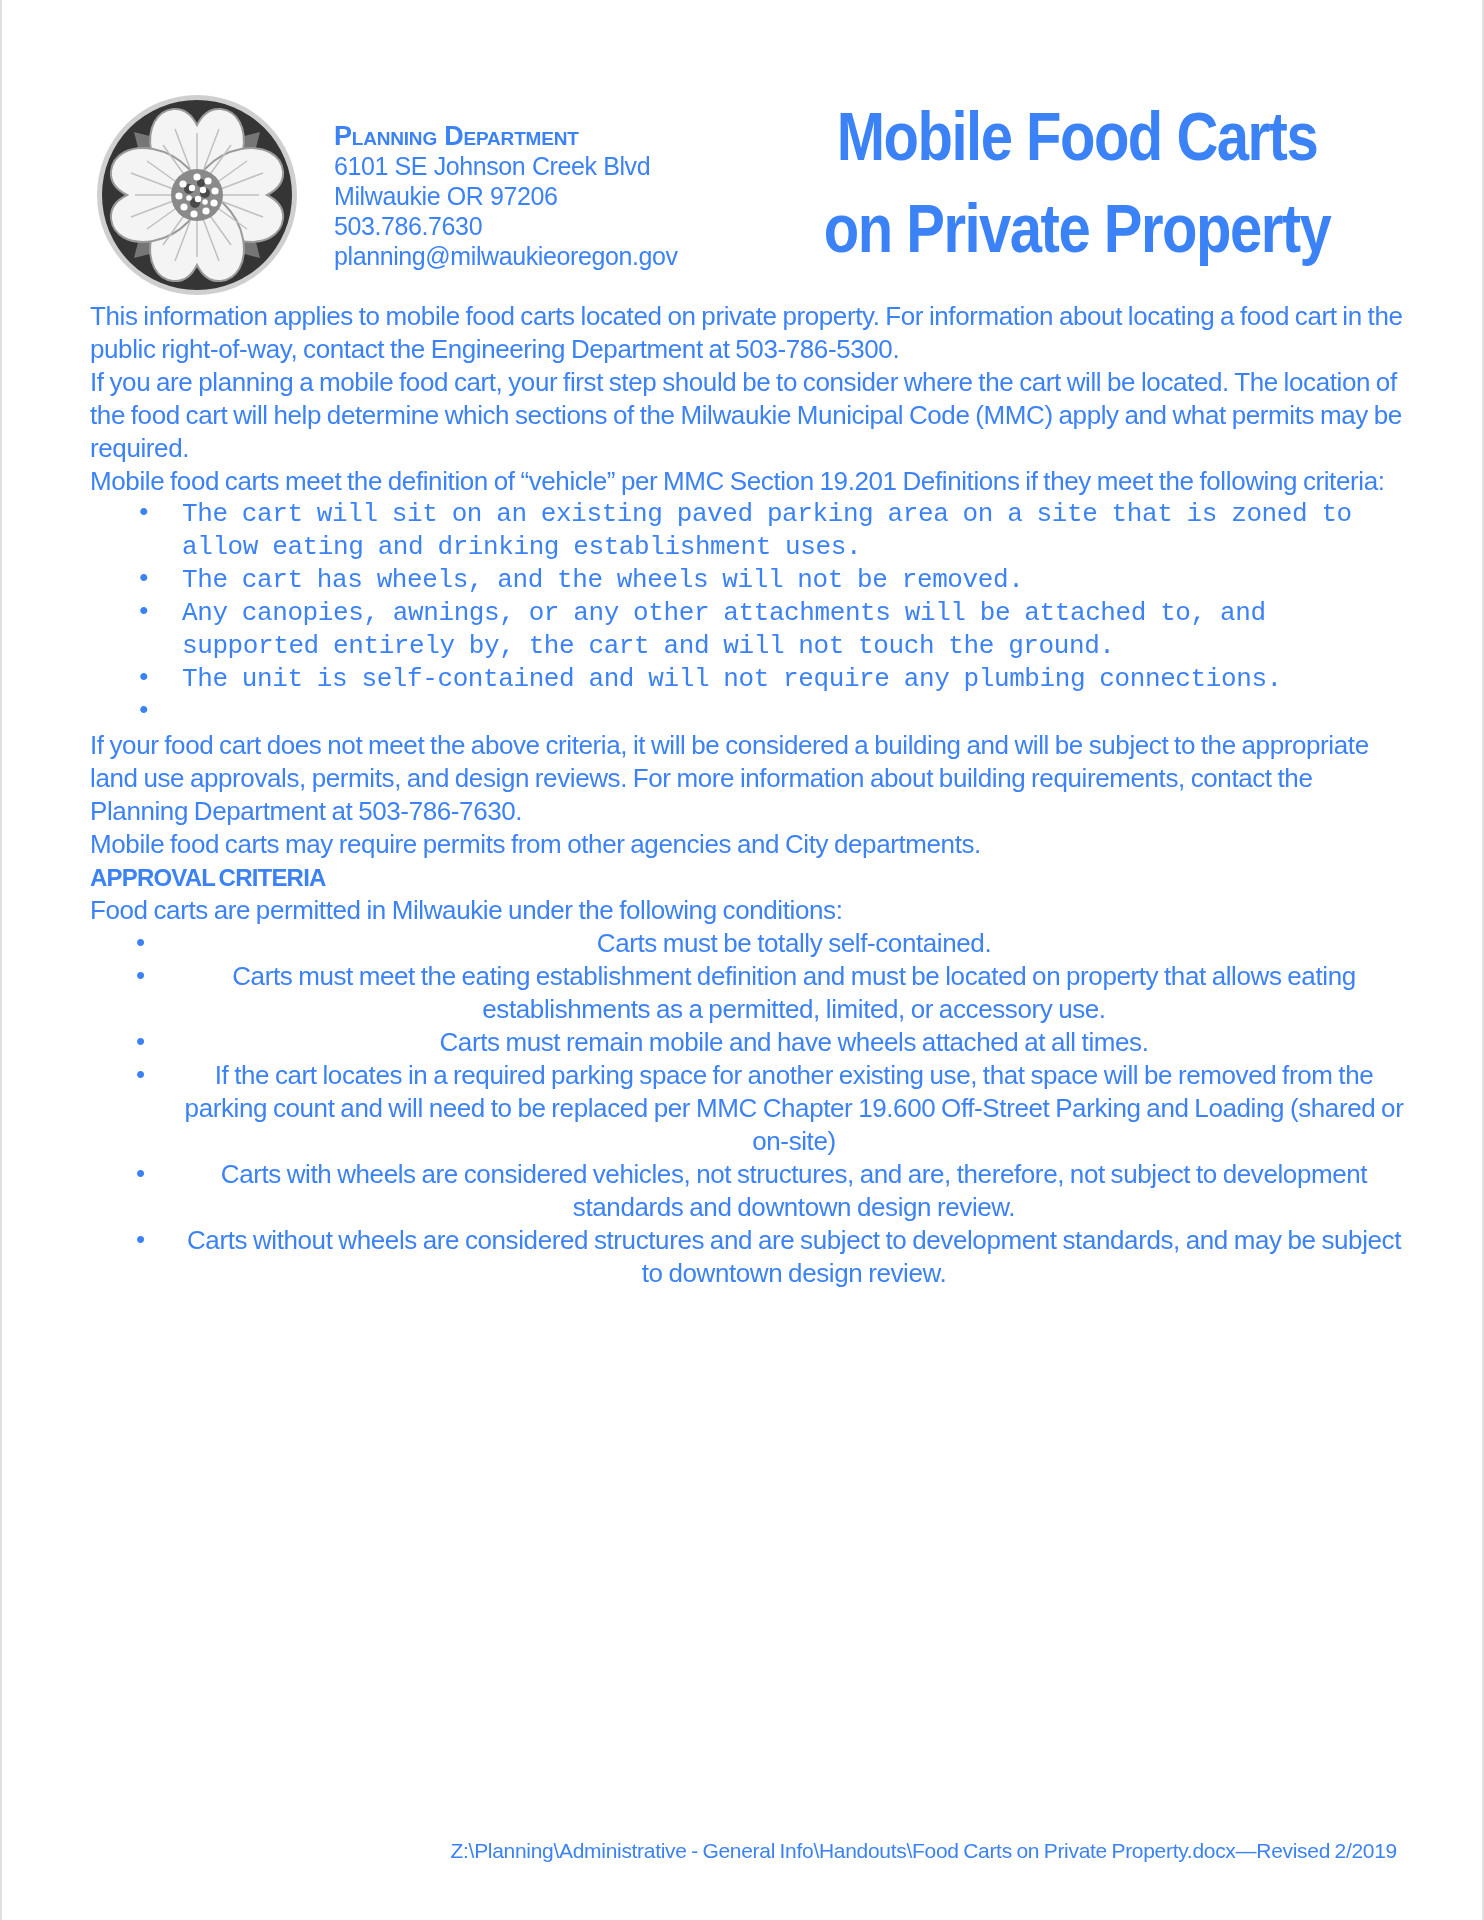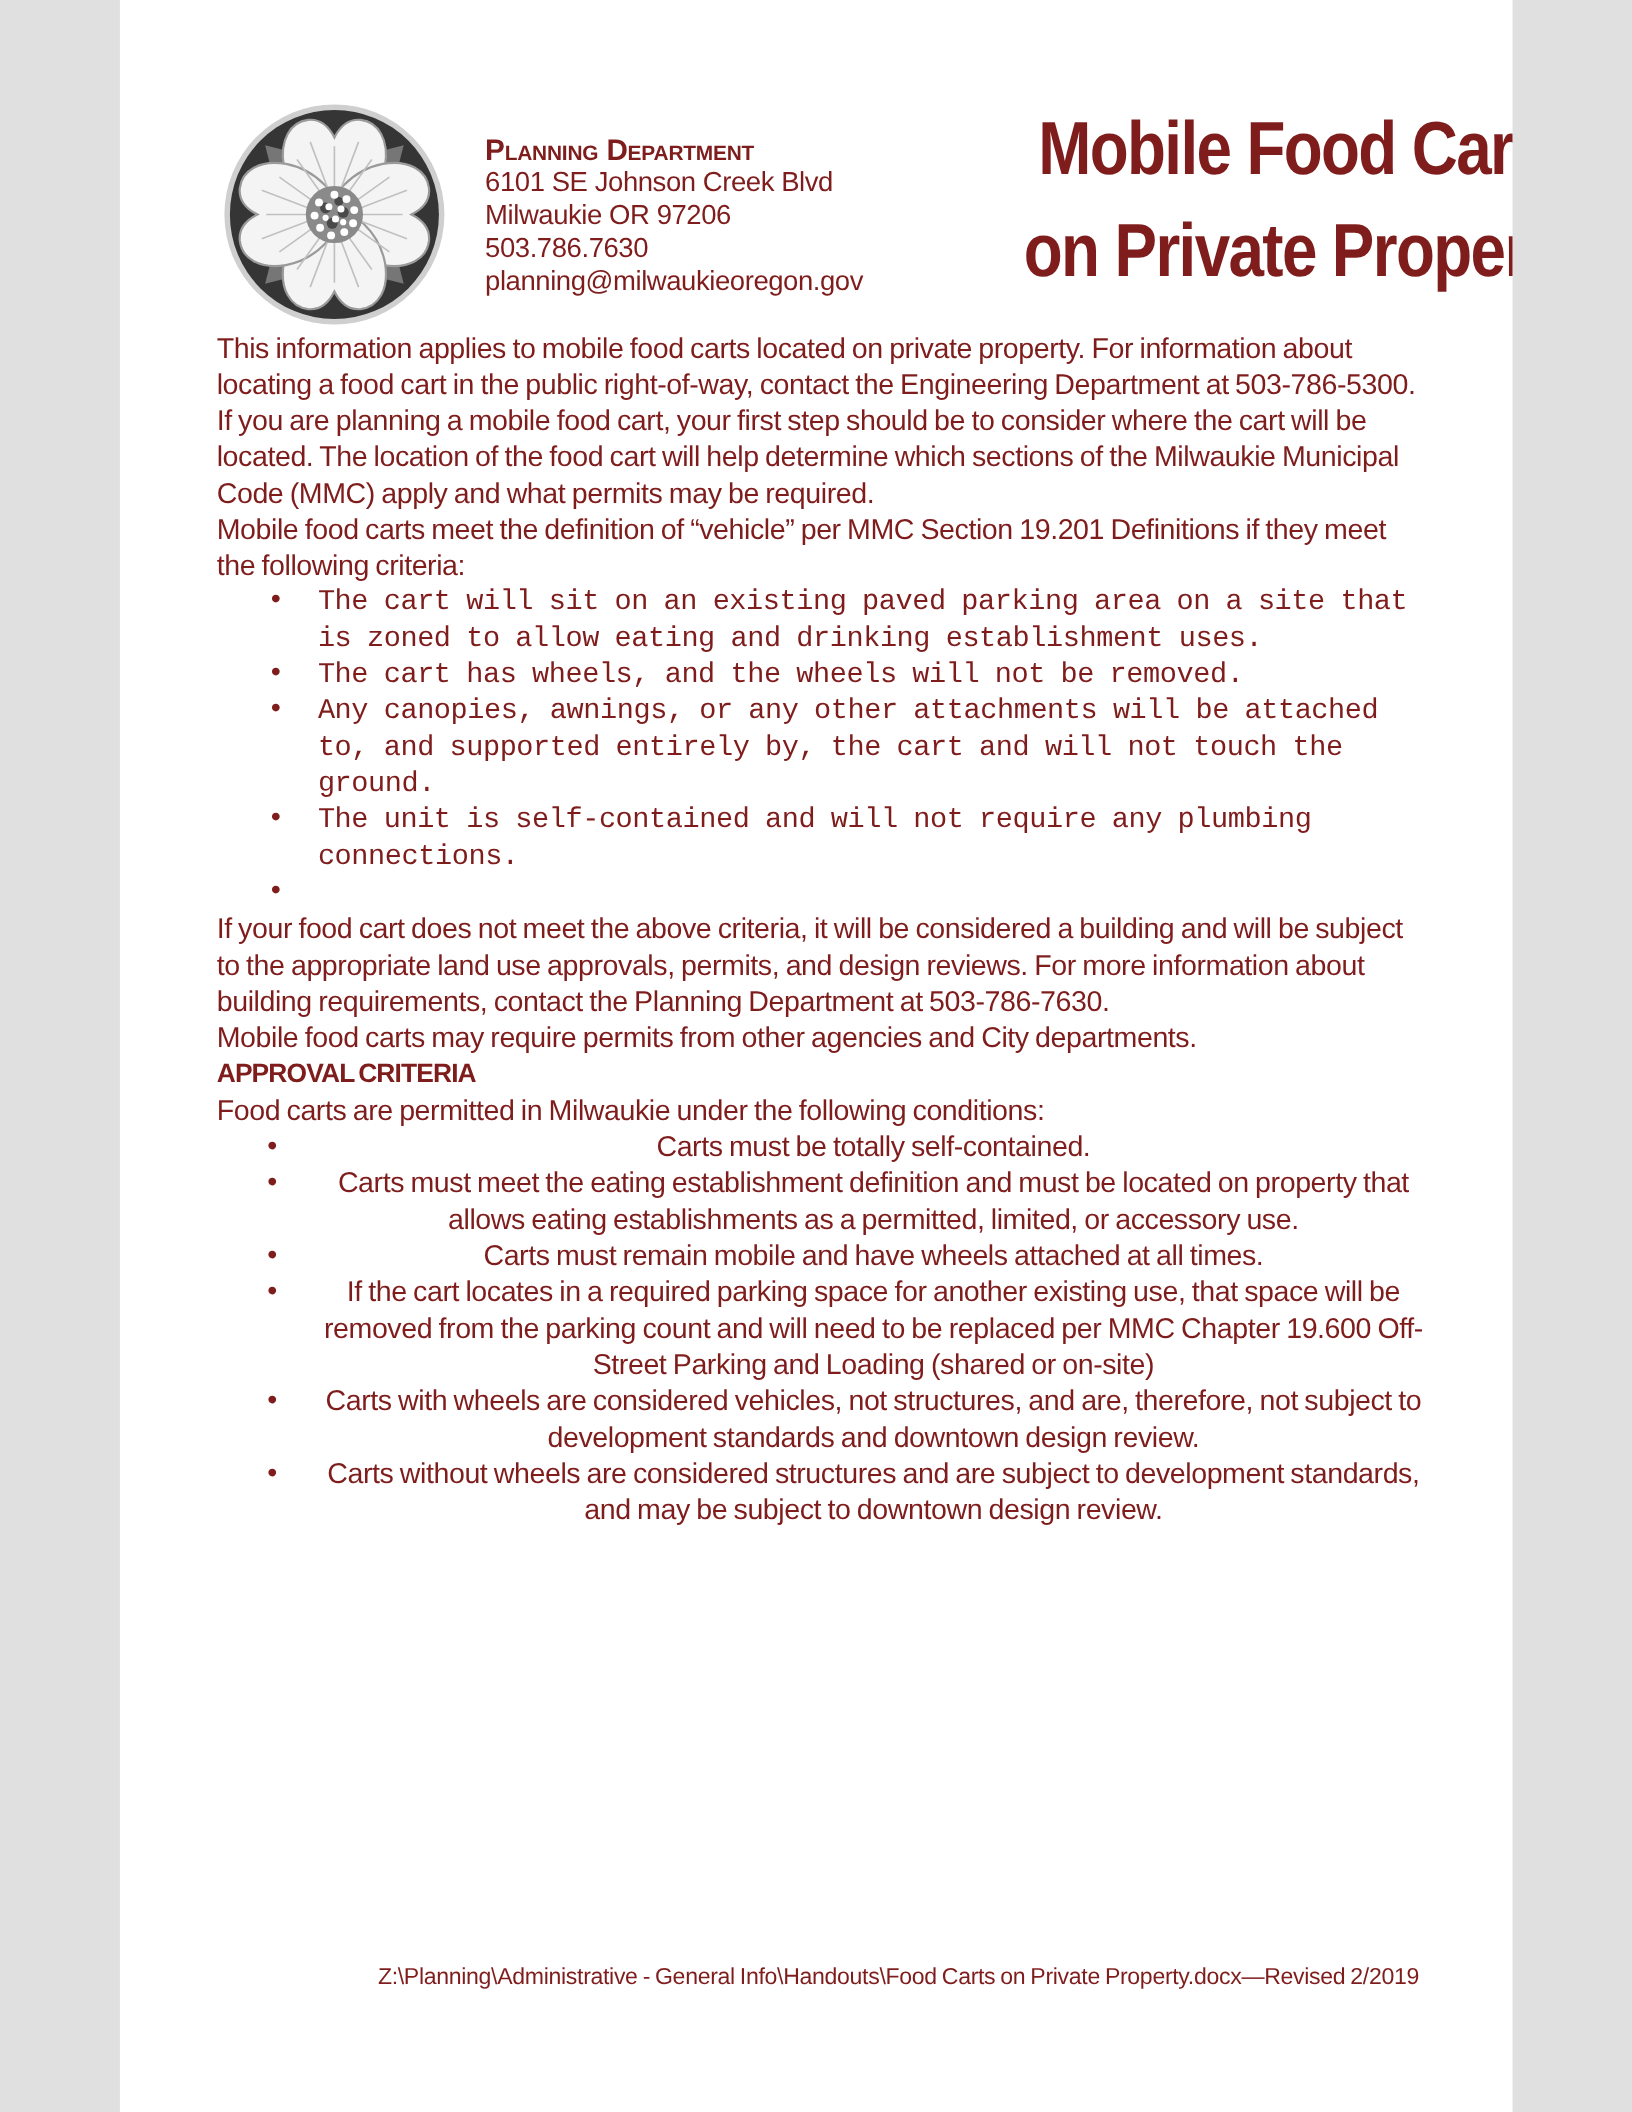--- a/index.html
+++ b/index.html
@@ -1,22 +1,22 @@
 <!DOCTYPE html>
 <html><head>
 <meta charset="utf-8">
 <style>
   html,body{margin:0;padding:0;background:#e0e0e0;}
   .page{
     position:relative;
-    width:1266px;height:1920px;
+    width:1480px;height:1920px;
     margin:0 auto;
     background:#ffffff;
     font-family:"Liberation Sans","DejaVu Sans",sans-serif;
-    color:#7f1d1d;
+    color:#3b82f6;
     overflow:hidden;
   }
   
   .header{position:relative;height:300px;}
   .logo{position:absolute;left:93px;top:93px;width:204px;height:204px;}
   .contact{
     position:absolute;left:332px;top:121px;
     font-size:25px;line-height:30px;letter-spacing:-0.4px;
   }
   .contact .dept{
@@ -49,21 +49,21 @@
     position:relative;margin:0;padding:0 0 0 92px;
     min-height:33px;
   }
   .main li::before{
     content:"\2022";
     position:absolute;left:46px;top:-1px;
     font-size:26px;
   }
   
   .footer{
-    position:absolute;top:1786px;right:85px;
+    position:absolute;top:1839px;right:85px;
     font-size:21px;letter-spacing:-0.3px;word-spacing:-1px;
     text-align:center;white-space:nowrap;
   }
 </style>
 </head>
 <body>
 
 <div class="page">
 
   <div class="header">

